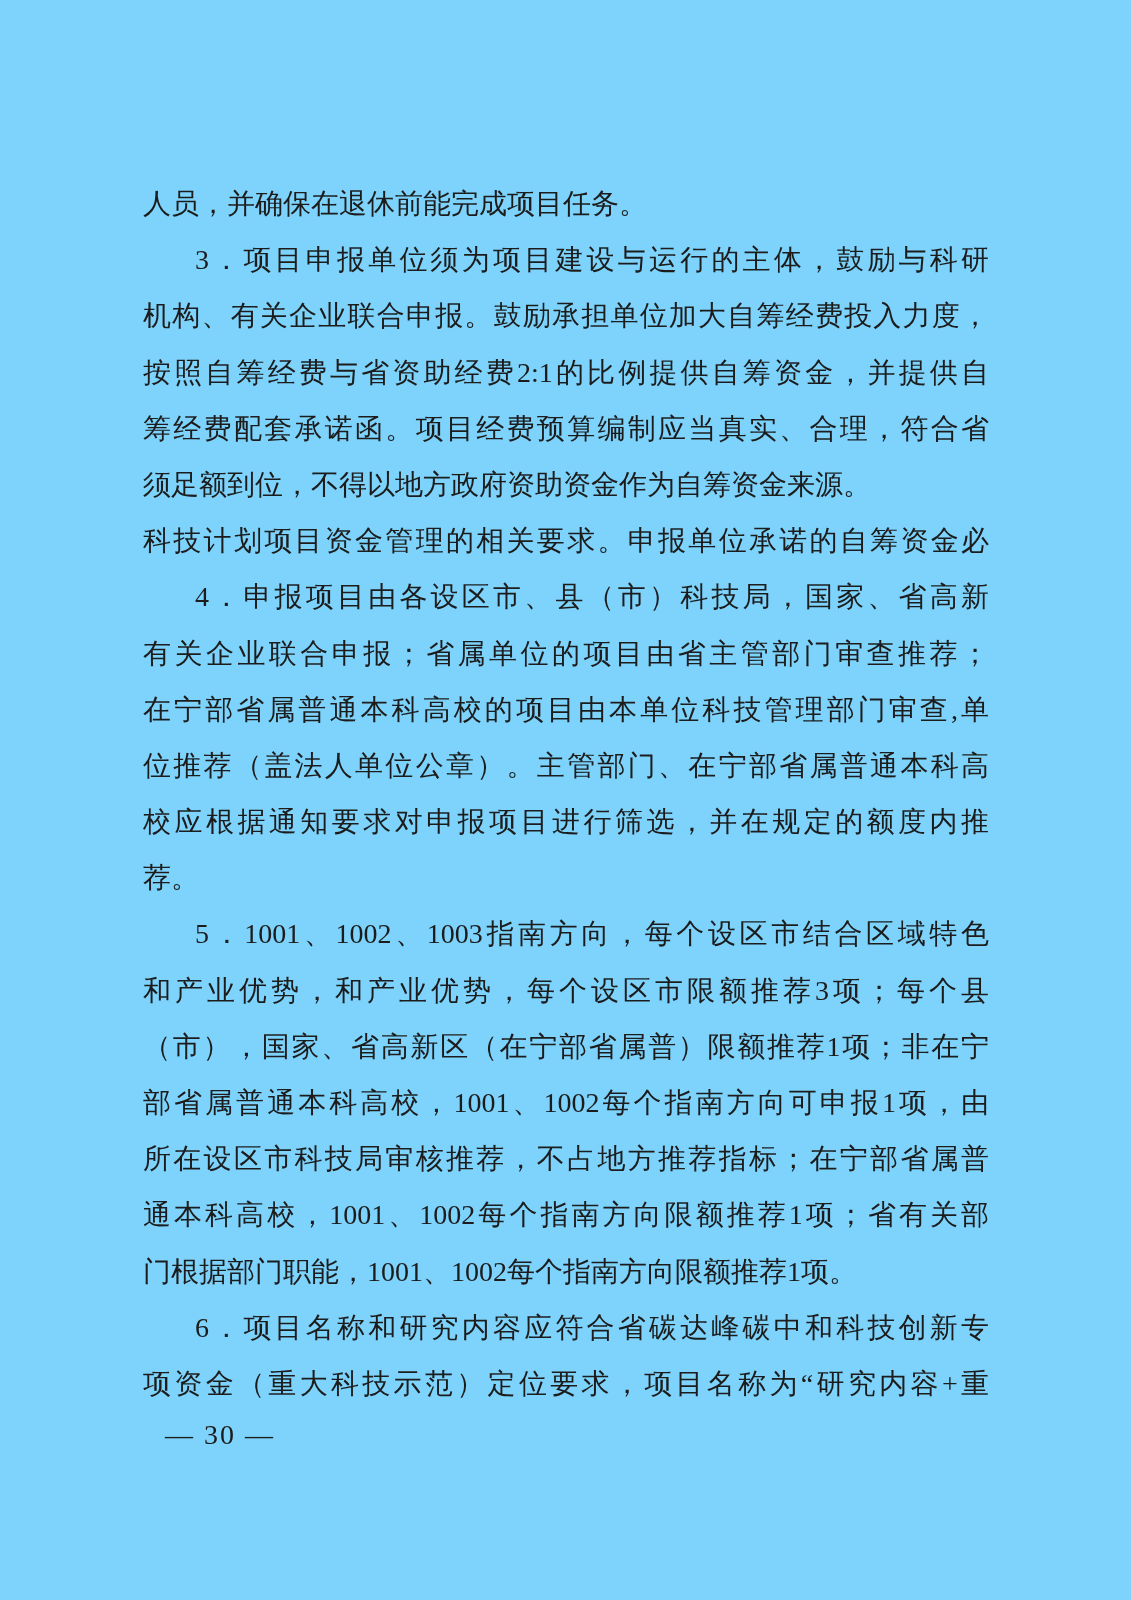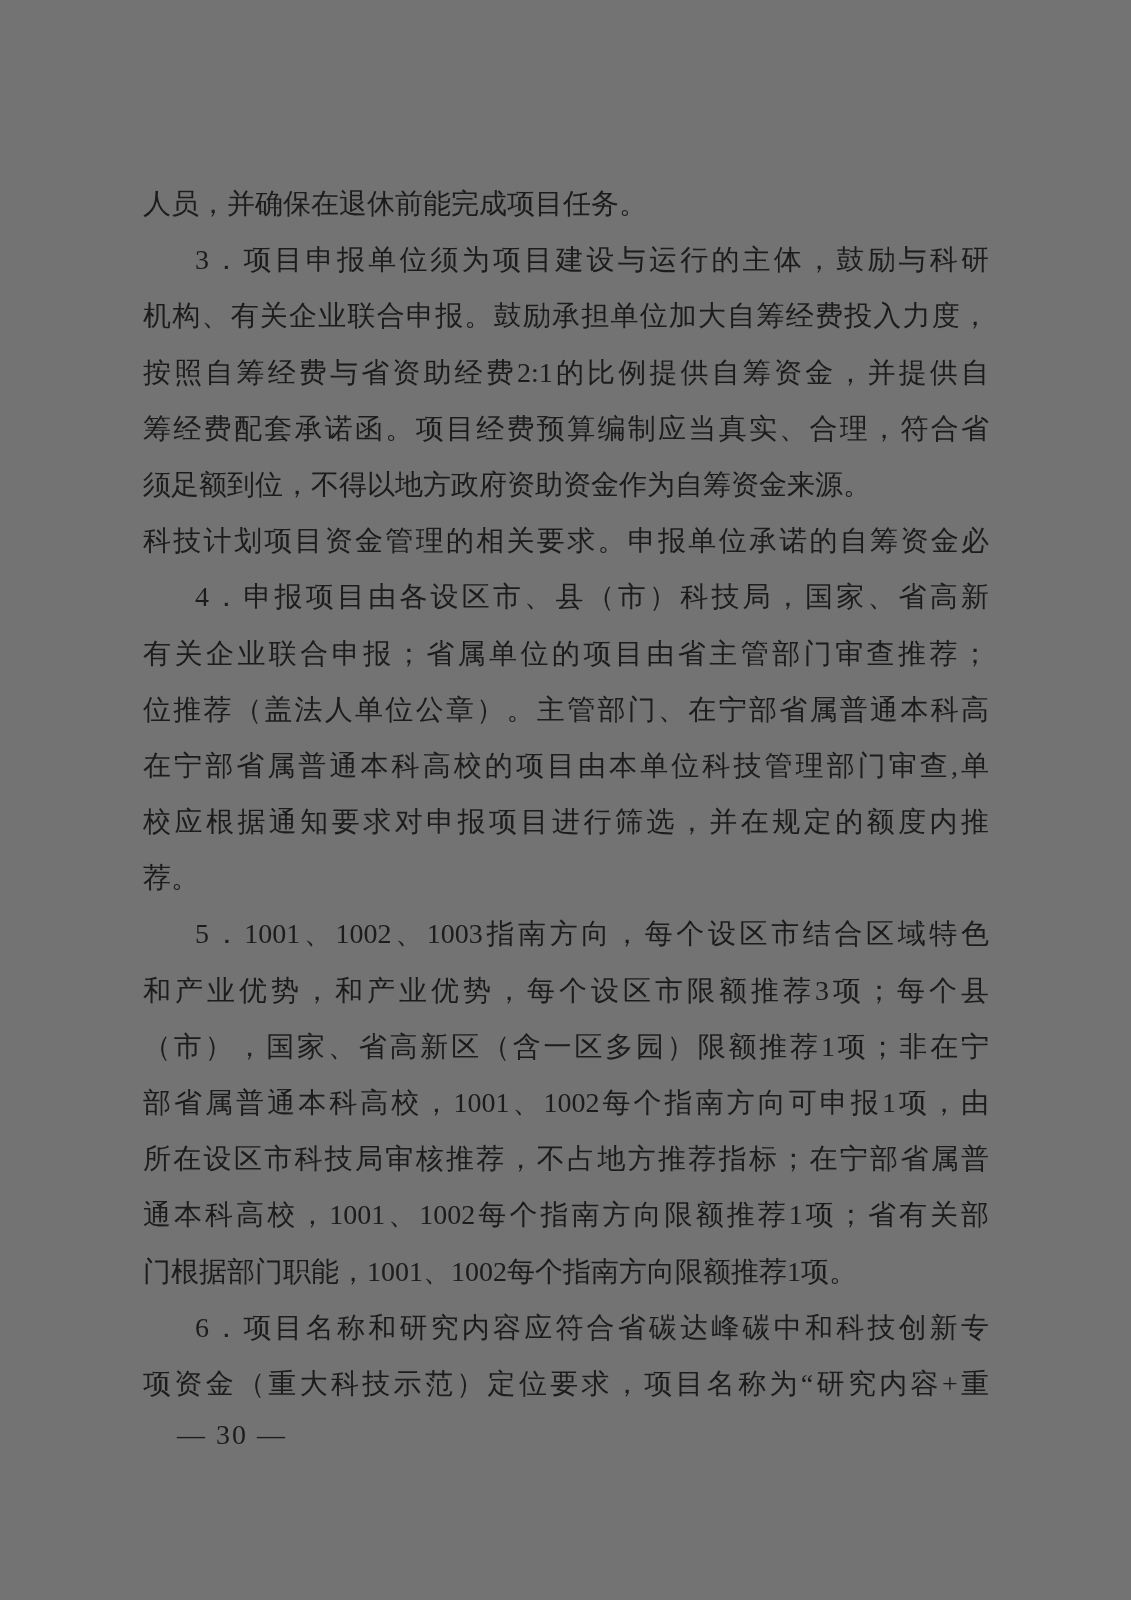--- a/index.html
+++ b/index.html
@@ -4,21 +4,21 @@
 <style>
   html, body {
     margin: 0;
     padding: 0;
     background: #ffffff;
   }
   .page {
     position: relative;
     width: 1131px;
     height: 1600px;
-    background: #737373;
+    background: #7dd3fc;
     overflow: hidden;
     font-family: "Liberation Serif", "DejaVu Serif", serif;
     color: #1c1c1c;
   }
   .body-text {
     position: absolute;
     left: 143px;
     top: 176px;
     width: 846px;
   }
@@ -40,44 +40,43 @@
   }
   .footer {
     position: absolute;
     left: 165px;
     top: 1417px;
     height: 36px;
     line-height: 36px;
     font-size: 28px;
     letter-spacing: 2px;
     color: #1c1c1c;
-    margin-left: 12px;
   }
 </style>
 </head>
 <body>
 
 <div class="page">
   <div class="body-text">
       <div class="line">人员，并确保在退休前能完成项目任务。</div>
       <div class="line indent fill">3．项目申报单位须为项目建设与运行的主体，鼓励与科研</div>
       <div class="line fill">机构、有关企业联合申报。鼓励承担单位加大自筹经费投入力度，</div>
       <div class="line fill">按照自筹经费与省资助经费2:1的比例提供自筹资金，并提供自</div>
       <div class="line fill">筹经费配套承诺函。项目经费预算编制应当真实、合理，符合省</div>
       <div class="line">须足额到位，不得以地方政府资助资金作为自筹资金来源。</div>
       <div class="line fill">科技计划项目资金管理的相关要求。申报单位承诺的自筹资金必</div>
       <div class="line indent fill">4．申报项目由各设区市、县（市）科技局，国家、省高新</div>
       <div class="line fill">有关企业联合申报；省属单位的项目由省主管部门审查推荐；</div>
+      <div class="line fill">在宁部省属普通本科高校的项目由本单位科技管理部门审查,单</div>
       <div class="line fill">位推荐（盖法人单位公章）。主管部门、在宁部省属普通本科高</div>
-      <div class="line fill">在宁部省属普通本科高校的项目由本单位科技管理部门审查,单</div>
       <div class="line fill">校应根据通知要求对申报项目进行筛选，并在规定的额度内推</div>
       <div class="line">荐。</div>
       <div class="line indent fill">5．1001、1002、1003指南方向，每个设区市结合区域特色</div>
       <div class="line fill">和产业优势，和产业优势，每个设区市限额推荐3项；每个县</div>
-      <div class="line fill">（市），国家、省高新区（含一区多园）限额推荐1项；非在宁</div>
+      <div class="line fill">（市），国家、省高新区（在宁部省属普）限额推荐1项；非在宁</div>
       <div class="line fill">部省属普通本科高校，1001、1002每个指南方向可申报1项，由</div>
       <div class="line fill">所在设区市科技局审核推荐，不占地方推荐指标；在宁部省属普</div>
       <div class="line fill">通本科高校，1001、1002每个指南方向限额推荐1项；省有关部</div>
       <div class="line">门根据部门职能，1001、1002每个指南方向限额推荐1项。</div>
       <div class="line indent fill">6．项目名称和研究内容应符合省碳达峰碳中和科技创新专</div>
       <div class="line fill">项资金（重大科技示范）定位要求，项目名称为“研究内容+重</div>
     </div>
   <div class="footer">
     <span>— 30 —</span>
   </div>

